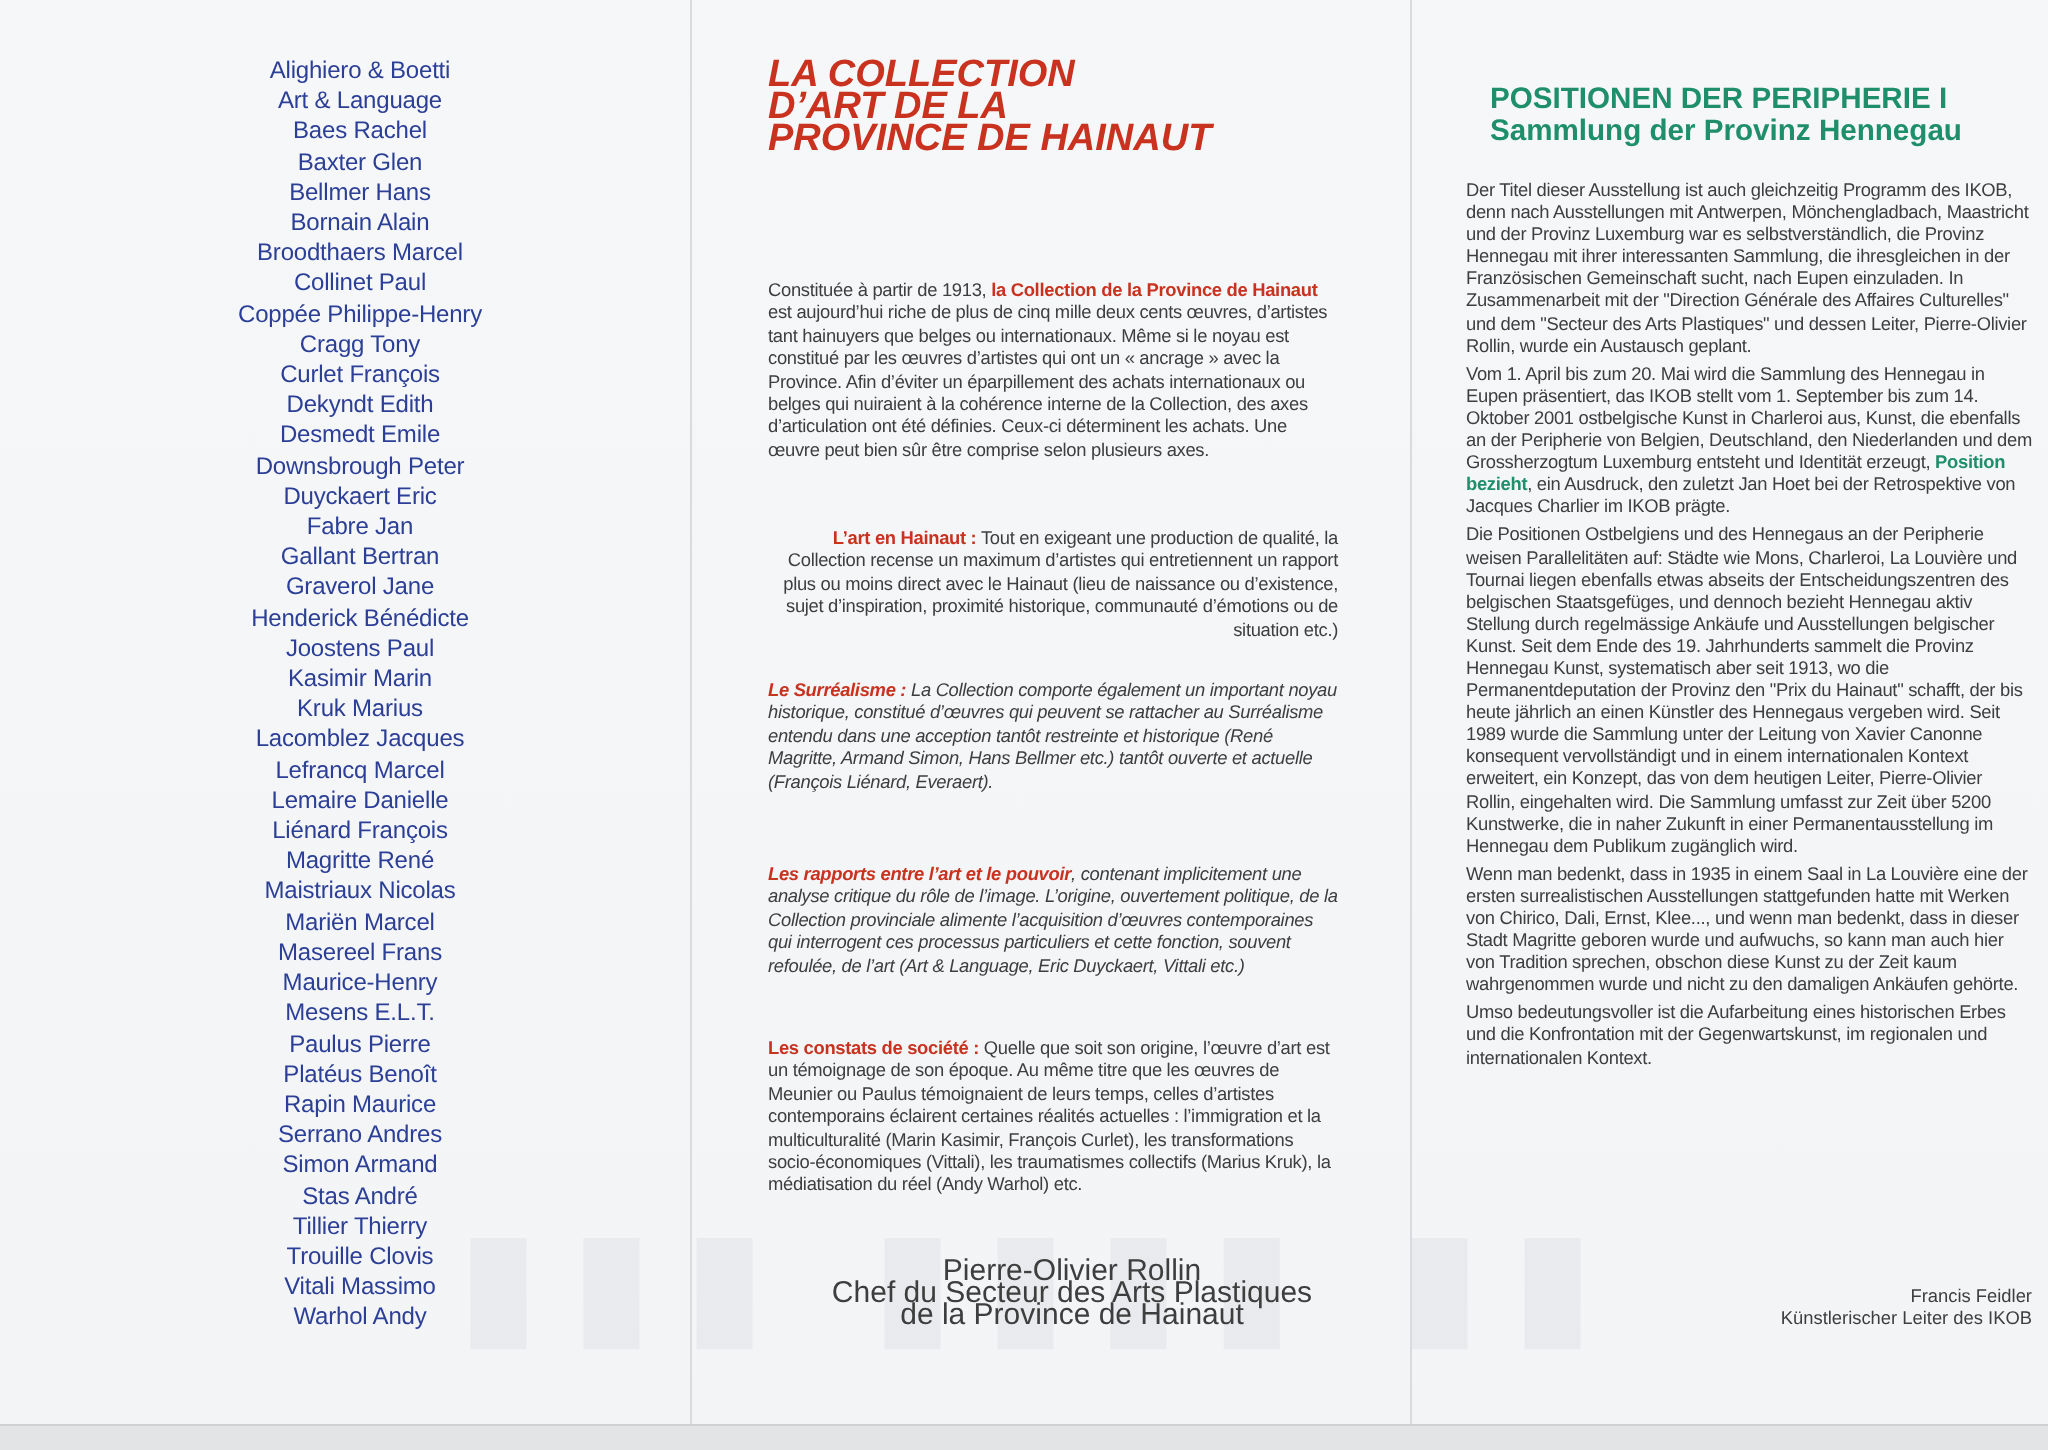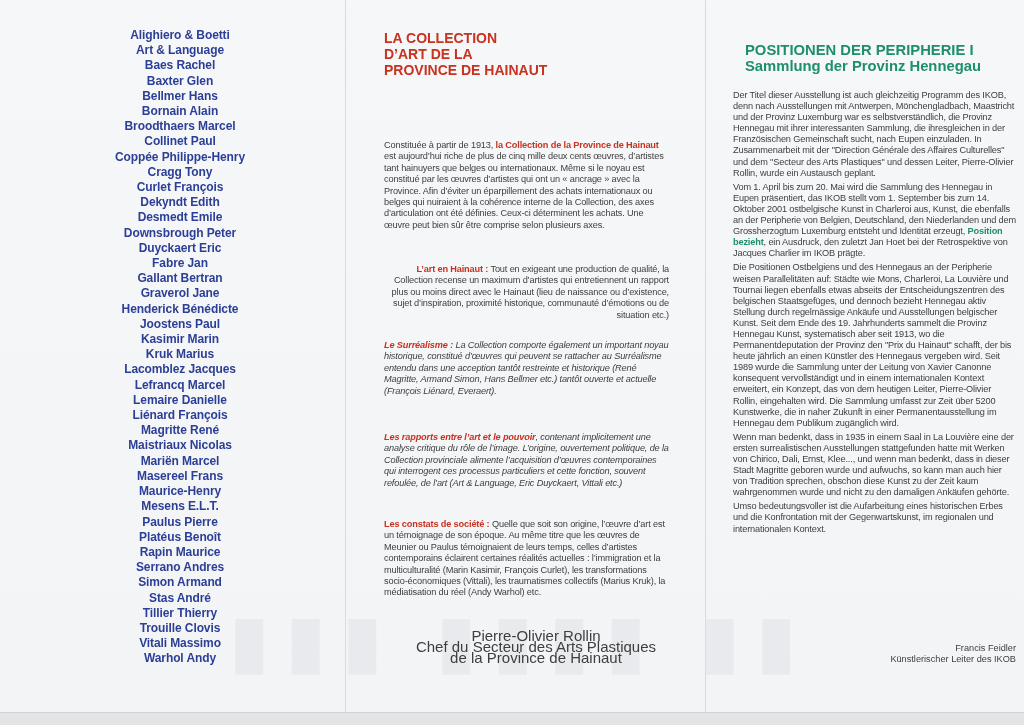--- a/index.html
+++ b/index.html
@@ -24,29 +24,29 @@
       color: rgba(120,120,130,0.07); font-weight: bold; font-size: 70px;
       letter-spacing: 18px; white-space: nowrap; overflow: hidden;
     }
 
     
     .artist-list {
       position: absolute; left: 100px; top: 28px; width: 160px;
       list-style: none; margin: 0; padding: 0; text-align: center;
     }
     .artist-list li {
-      color: #2c3f96; font-weight: bold; font-size: 12px;
+      color: #2c3f96; font-weight: normal; font-size: 12px;
       line-height: 15.2px; white-space: nowrap; letter-spacing: -0.1px;
     }
 
     
     .col-fr { position: absolute; left: 384px; top: 30px; width: 285px; }
     .title-fr {
-      color: #c8321f; font-weight: bold; font-size: 14px; line-height: 16px;
-      margin: 0; width: 260px; text-transform: uppercase;
+      color: #c8321f; font-weight: bold; font-size: 19px; line-height: 16px;
+      margin: 0; width: 260px; text-transform: uppercase; font-style: italic;
     }
     .para-fr {
       font-size: 9.2px; line-height: 11.4px; color: #3e3e3e; margin: 0;
       letter-spacing: -0.15px;
     }
     .para-fr .hl { color: #c8321f; font-weight: bold; }
     .p1 { position: absolute; top: 110px; }
     .p2 { position: absolute; top: 234px; text-align: right; }
     .p3 { position: absolute; top: 310px; font-style: italic; }
     .p4 { position: absolute; top: 402px; font-style: italic; }

